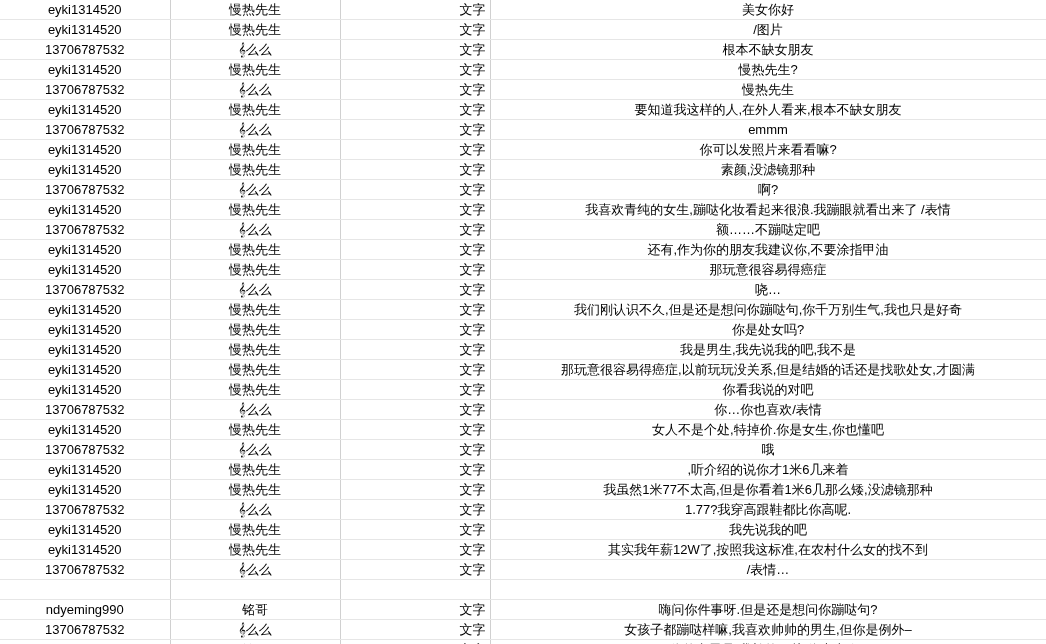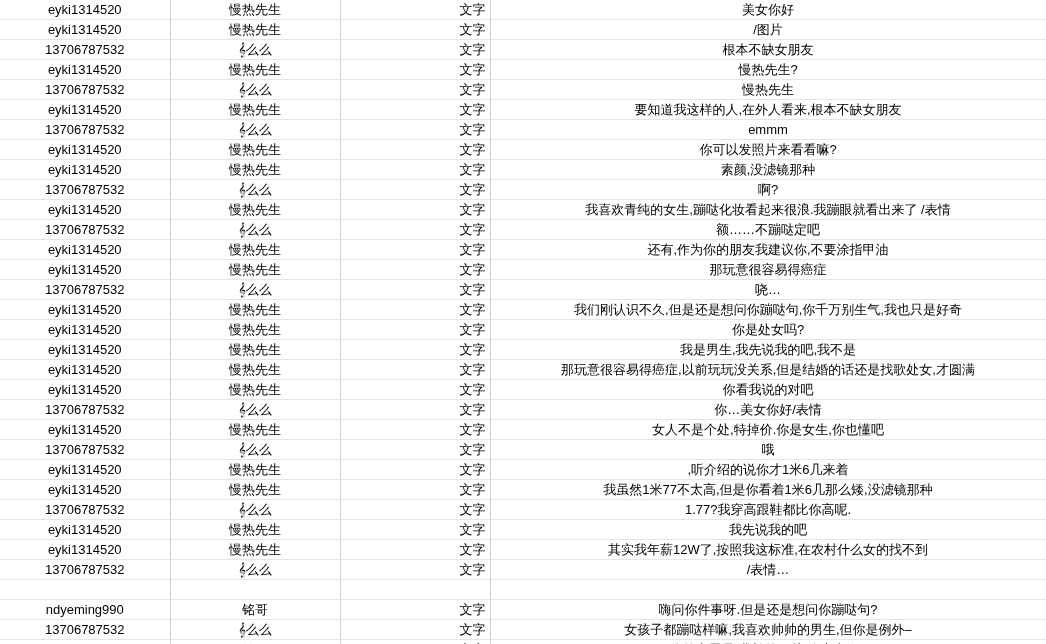--- a/index.html
+++ b/index.html
@@ -172,21 +172,21 @@
     <tr>
       <td class="c-id">eyki1314520</td>
       <td class="c-name">慢热先生</td>
       <td class="c-type">文字</td>
       <td class="c-msg">你看我说的对吧</td>
     </tr>
     <tr>
       <td class="c-id">13706787532</td>
       <td class="c-name">𝄞么么</td>
       <td class="c-type">文字</td>
-      <td class="c-msg">你…美女你好/表情</td>
+      <td class="c-msg">你…你也喜欢/表情</td>
     </tr>
     <tr>
       <td class="c-id">eyki1314520</td>
       <td class="c-name">慢热先生</td>
       <td class="c-type">文字</td>
       <td class="c-msg">女人不是个处,特掉价.你是女生,你也懂吧</td>
     </tr>
     <tr>
       <td class="c-id">13706787532</td>
       <td class="c-name">𝄞么么</td>

